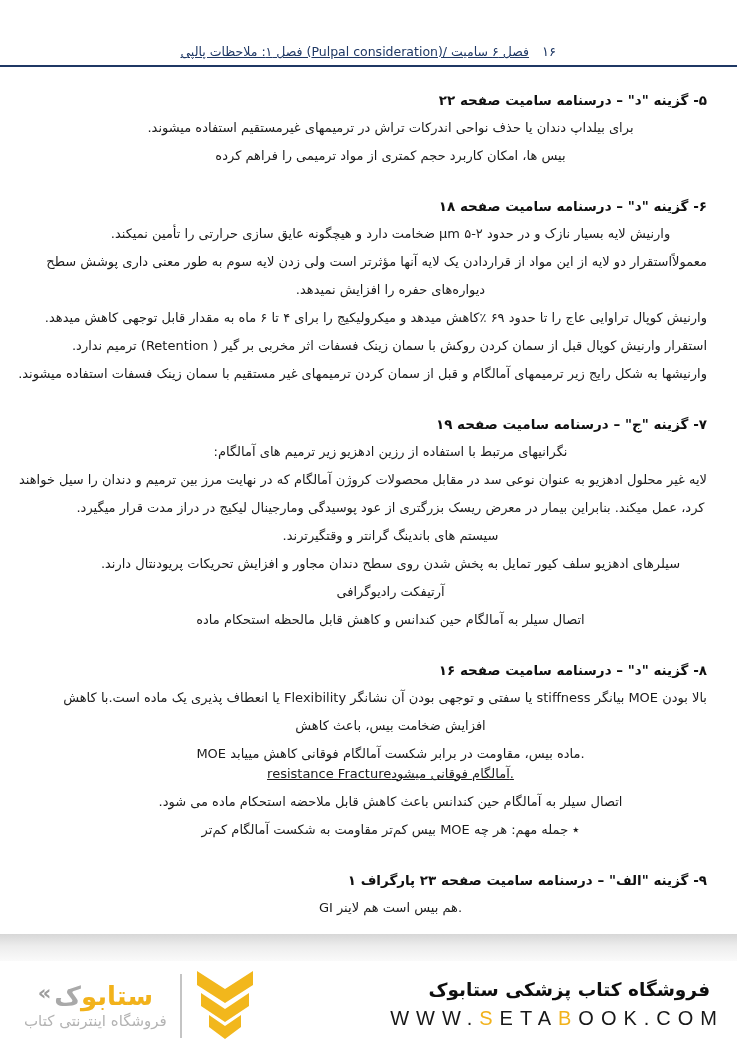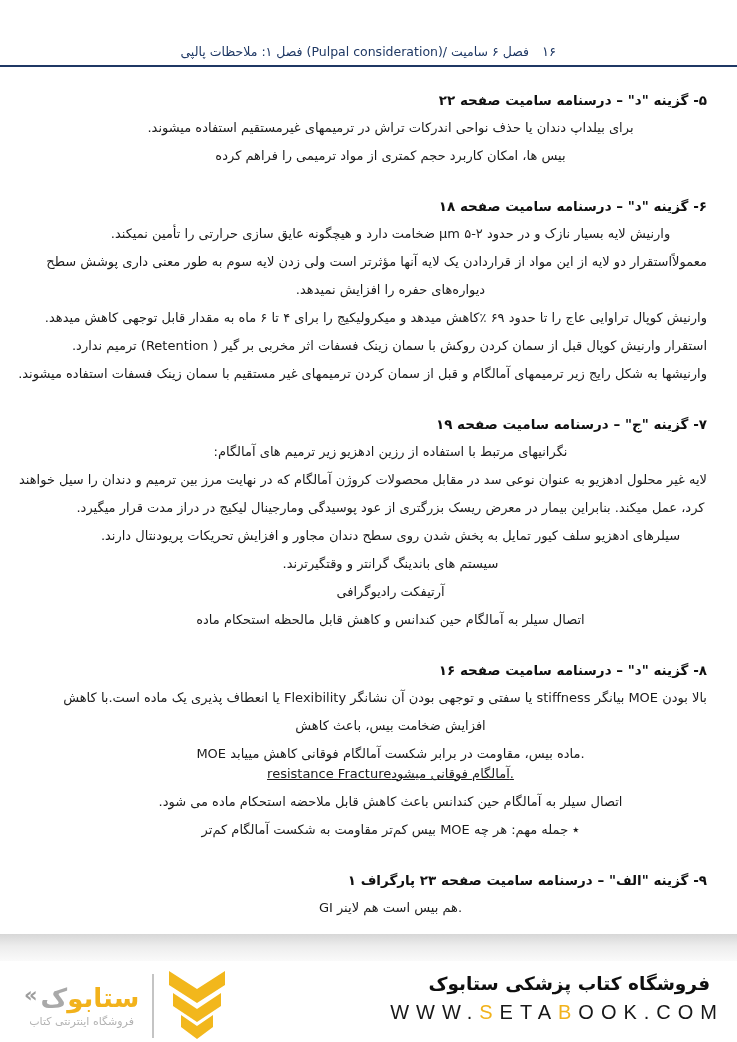--- a/index.html
+++ b/index.html
@@ -15,21 +15,21 @@
     border-bottom:2.5px solid var(--navy,#1f3864);
     box-sizing:border-box;
   }
   .header-row{
     position:absolute;bottom:6px;left:0;right:0;
     direction:rtl;display:flex;align-items:baseline;
     padding-right:181px;gap:13px;
     color:var(--navy,#1f3864);
   }
   .page-number{font-size:13px;letter-spacing:1px;}
-  .chapter-title{font-size:12.5px;white-space:nowrap;}
+  .chapter-title{font-size:12.5px;white-space:nowrap;text-decoration:underline;}
   
   .doc-body{
     position:absolute;top:86px;left:30px;right:30px;
     direction:rtl;text-align:right;color:#161616;
   }
   .section{margin-top:22px;}
   .section:first-child{margin-top:0;}
   .heading{
     font-size:13.5px;font-weight:bold;line-height:28px;height:28px;
     white-space:nowrap;direction:rtl;color:#111;
@@ -49,24 +49,24 @@
   .logo{
     position:absolute;left:24px;top:8px;height:74px;
     display:flex;align-items:center;gap:13px;
   }
   .wordmark-block{display:flex;flex-direction:column;align-items:center;gap:2px;}
   .wordmark-row{display:flex;align-items:center;gap:3px;direction:ltr;}
   .guillemet{color:#9d9d9d;font-size:21px;font-weight:bold;line-height:1;transform:translateY(-3px);}
   .wordmark{direction:rtl;font-size:26px;font-weight:bold;line-height:1.1;}
   .wordmark .main{color:var(--accent,#f2b21b);}
   .wordmark .tail{color:#a9a9a9;}
-  .logo-subtitle{color:#b3b3b3;font-size:11px;white-space:nowrap;direction:rtl;}
+  .logo-subtitle{color:#b3b3b3;font-size:15px;white-space:nowrap;direction:rtl;}
   .logo-divider{width:2px;height:64px;background:#c4c4c4;}
   .site-block{
-    position:absolute;right:13px;top:12px;text-align:right;color:#0f0f0f;
+    position:absolute;right:13px;top:18px;text-align:right;color:#0f0f0f;
   }
   .store-name{
     direction:rtl;font-size:18.5px;font-weight:600;margin:0 14px 7px 0;white-space:nowrap;
   }
   .site-url{
     font-family:"Liberation Sans","DejaVu Sans",sans-serif;
     font-size:20px;font-weight:normal;letter-spacing:7px;white-space:nowrap;
   }
   .site-url .seg{color:#181818;}
   .site-url .seg.accent{color:var(--accent,#f2b21b);}
@@ -94,22 +94,22 @@
       <div class="line">دیواره‌های حفره را افزایش نمیدهد.</div>
       <div class="line">وارنیش کوپال تراوایی عاج را تا حدود ۶۹ ٪کاهش میدهد و میکرولیکیج را برای ۴ تا ۶ ماه به مقدار قابل توجهی کاهش میدهد.</div>
       <div class="line">استقرار وارنیش کوپال قبل از سمان کردن روکش با سمان زینک فسفات اثر مخربی بر گیر ( Retention) ترمیم ندارد.</div>
       <div class="line">وارنیشها به شکل رایج زیر ترمیمهای آمالگام و قبل از سمان کردن ترمیمهای غیر مستقیم با سمان زینک فسفات استفاده میشوند.</div>
     </div>
     <div class="section">
       <div class="heading">۷- گزینه "ج" – درسنامه سامیت صفحه ۱۹</div>
       <div class="line">نگرانیهای مرتبط با استفاده از رزین ادهزیو زیر ترمیم های آمالگام:</div>
       <div class="line">لایه غیر محلول ادهزیو به عنوان نوعی سد در مقابل محصولات کروژن آمالگام که در نهایت مرز بین ترمیم و دندان را سیل خواهند</div>
       <div class="line">کرد، عمل میکند. بنابراین بیمار در معرض ریسک بزرگتری از عود پوسیدگی ومارجینال لیکیج در دراز مدت قرار میگیرد.</div>
+      <div class="line">سیستم های باندینگ گرانتر و وقتگیرترند.</div>
       <div class="line">سیلرهای ادهزیو سلف کیور تمایل به پخش شدن روی سطح دندان مجاور و افزایش تحریکات پریودنتال دارند.</div>
-      <div class="line">سیستم های باندینگ گرانتر و وقتگیرترند.</div>
       <div class="line">آرتیفکت رادیوگرافی</div>
       <div class="line">اتصال سیلر به آمالگام حین کندانس و کاهش قابل مالحظه استحکام ماده</div>
     </div>
     <div class="section">
       <div class="heading">۸- گزینه "د" – درسنامه سامیت صفحه ۱۶</div>
       <div class="line">بالا بودن MOE بیانگر stiffness یا سفتی و توجهی بودن آن نشانگر Flexibility یا انعطاف پذیری یک ماده است.با کاهش</div>
       <div class="line">افزایش ضخامت بیس، باعث کاهش</div>
       <div class="line ltr">MOE ماده بیس، مقاومت در برابر شکست آمالگام فوقانی کاهش مییابد.</div>
       <div class="line ltr tight">resistance Fractureآمالگام فوقانی میشود.</div>
       <div class="line">اتصال سیلر به آمالگام حین کندانس باعث کاهش قابل ملاحضه استحکام ماده می شود.</div>

